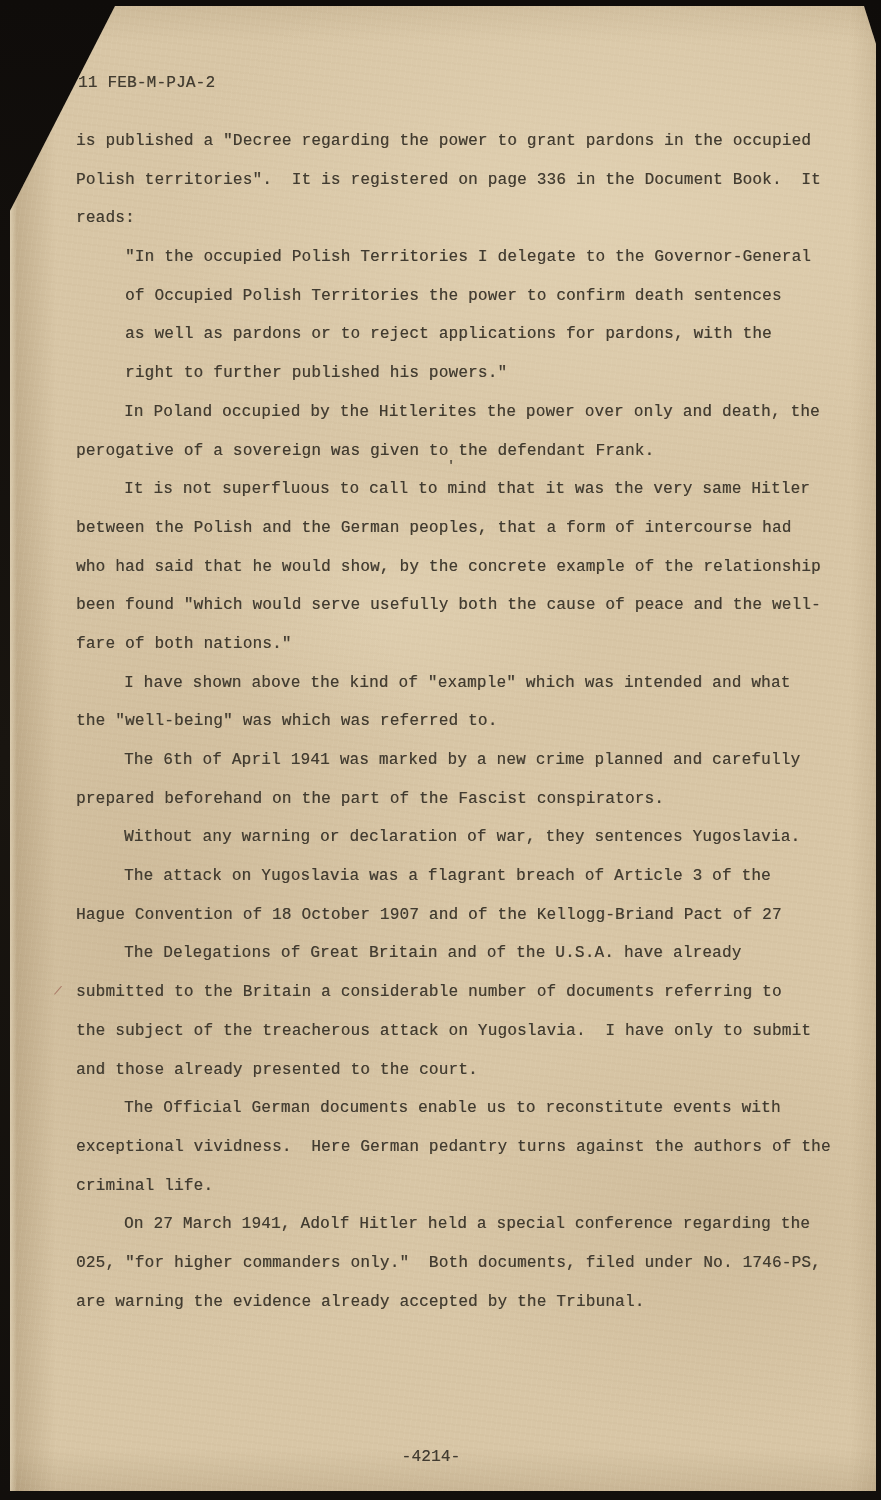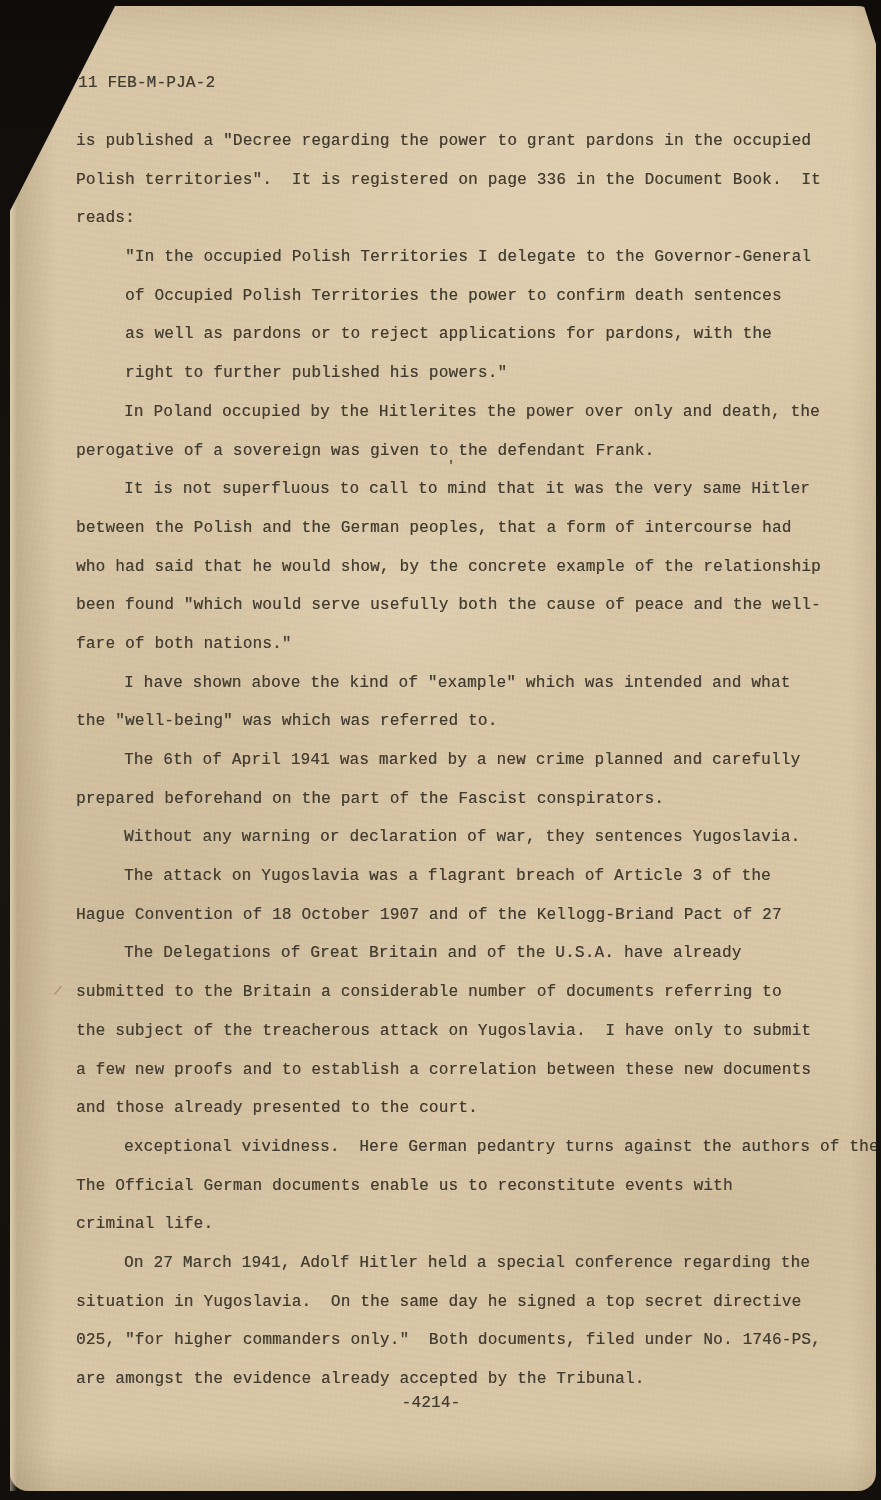--- a/index.html
+++ b/index.html
@@ -29,21 +29,20 @@
       radial-gradient(ellipse 700px 450px at 68% 14%, rgba(235,221,192,0.45), transparent 62%),
       radial-gradient(ellipse 500px 700px at 15% 62%, rgba(120,92,55,0.10), transparent 65%),
       radial-gradient(ellipse 420px 300px at 82% 82%, rgba(120,92,55,0.09), transparent 70%),
       radial-gradient(ellipse 300px 200px at 45% 40%, rgba(245,233,205,0.25), transparent 70%),
       repeating-linear-gradient(7deg, rgba(150,120,80,0.035) 0 2px, rgba(0,0,0,0) 2px 7px),
       repeating-linear-gradient(97deg, rgba(255,246,226,0.05) 0 1px, rgba(0,0,0,0) 1px 5px),
       linear-gradient(90deg, rgba(110,85,50,0.24) 0px, rgba(110,85,50,0) 46px),
       linear-gradient(270deg, rgba(110,85,50,0.12) 0px, rgba(110,85,50,0) 26px),
       linear-gradient(0deg, rgba(110,85,50,0.14) 0px, rgba(110,85,50,0) 42px),
       linear-gradient(180deg, rgba(110,85,50,0.10) 0px, rgba(110,85,50,0) 36px);
-    border-radius: 18px;
   }
   .paper::after {
     content: "";
     position: absolute;
     left: 0; top: 0; bottom: 0;
     width: 7px;
     background: linear-gradient(90deg, rgba(243,232,206,0.55), rgba(243,232,206,0));
     pointer-events: none;
   }
   .ink {
@@ -70,21 +69,21 @@
   }
   .para.indent-first .line:first-child {
     text-indent: 48px;
   }
   .para.quote {
     margin-left: 49px;
   }
   .page-number {
     position: absolute;
     left: 66px;
-    top: 1388px;
+    top: 1442px;
     width: 710px;
     text-align: center;
   }
   .stray-mark {
     position: absolute;
     left: 437px;
     top: 452px;
     font-size: 13px;
     color: rgba(65,59,48,0.8);
   }
@@ -139,33 +138,31 @@
           <div class="line ink">Without any warning or declaration of war, they sentences Yugoslavia.</div>
         </div>
         <div class="para indent-first">
           <div class="line ink">The attack on Yugoslavia was a flagrant breach of Article 3 of the</div>
           <div class="line ink">Hague Convention of 18 October 1907 and of the Kellogg-Briand Pact of 27</div>
         </div>
         <div class="para indent-first">
           <div class="line ink">The Delegations of Great Britain and of the U.S.A. have already</div>
           <div class="line ink">submitted to the Britain a considerable number of documents referring to</div>
           <div class="line ink">the subject of the treacherous attack on Yugoslavia.  I have only to submit</div>
-          <div class="line ink">a few new proofs and to establish a correlation between these new documents</div>
           <div class="line ink">and those already presented to the court.</div>
         </div>
         <div class="para indent-first">
+          <div class="line ink">The Official German documents enable us to reconstitute events with</div>
           <div class="line ink">exceptional vividness.  Here German pedantry turns against the authors of the</div>
-          <div class="line ink">The Official German documents enable us to reconstitute events with</div>
           <div class="line ink">criminal life.</div>
         </div>
         <div class="para indent-first">
           <div class="line ink">On 27 March 1941, Adolf Hitler held a special conference regarding the</div>
-          <div class="line ink">situation in Yugoslavia.  On the same day he signed a top secret directive</div>
           <div class="line ink">025, "for higher commanders only."  Both documents, filed under No. 1746-PS,</div>
-          <div class="line ink">are amongst the evidence already accepted by the Tribunal.</div>
+          <div class="line ink">are warning the evidence already accepted by the Tribunal.</div>
         </div>
       </div>
 
     <div class="stray-mark ink">'</div>
 
     <div class="stray-tick">/</div>
 
     <div class="page-number ink">-4214-</div>
   </div>
 </div>

